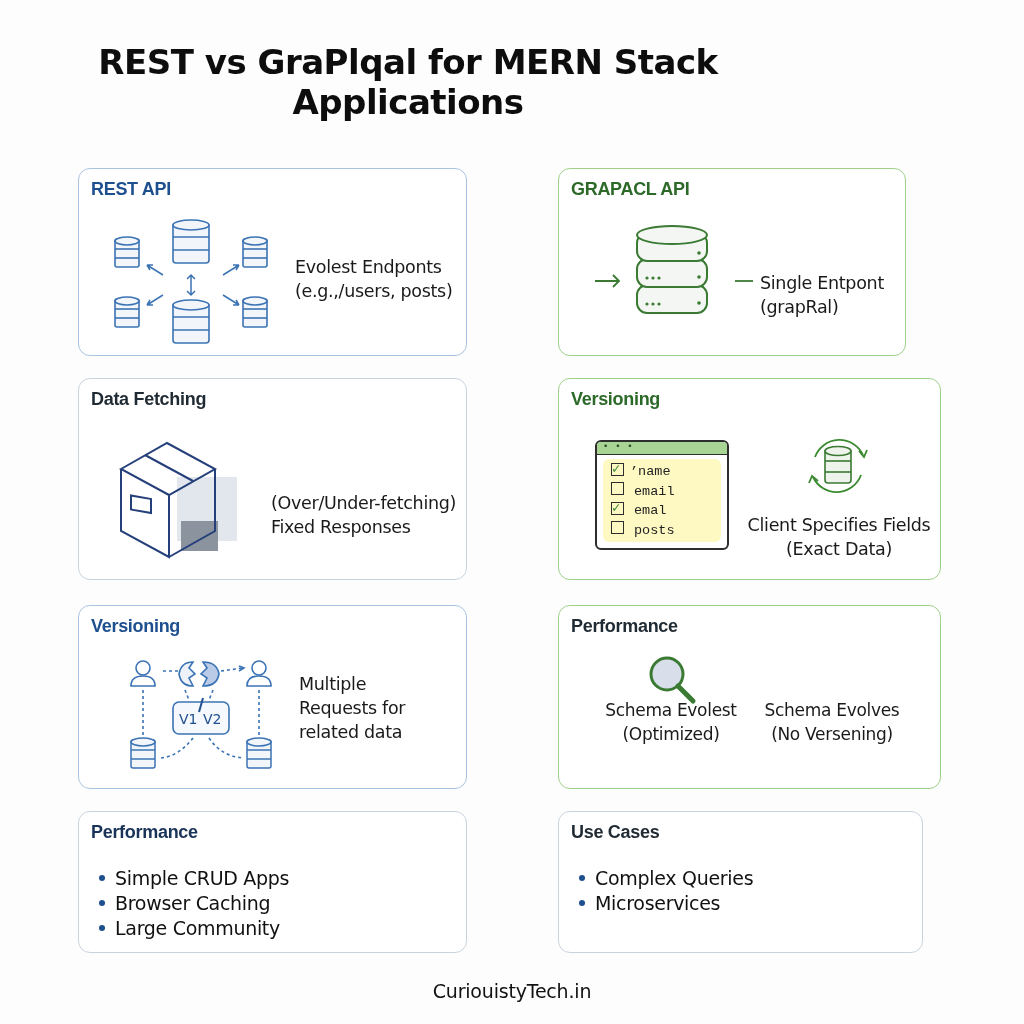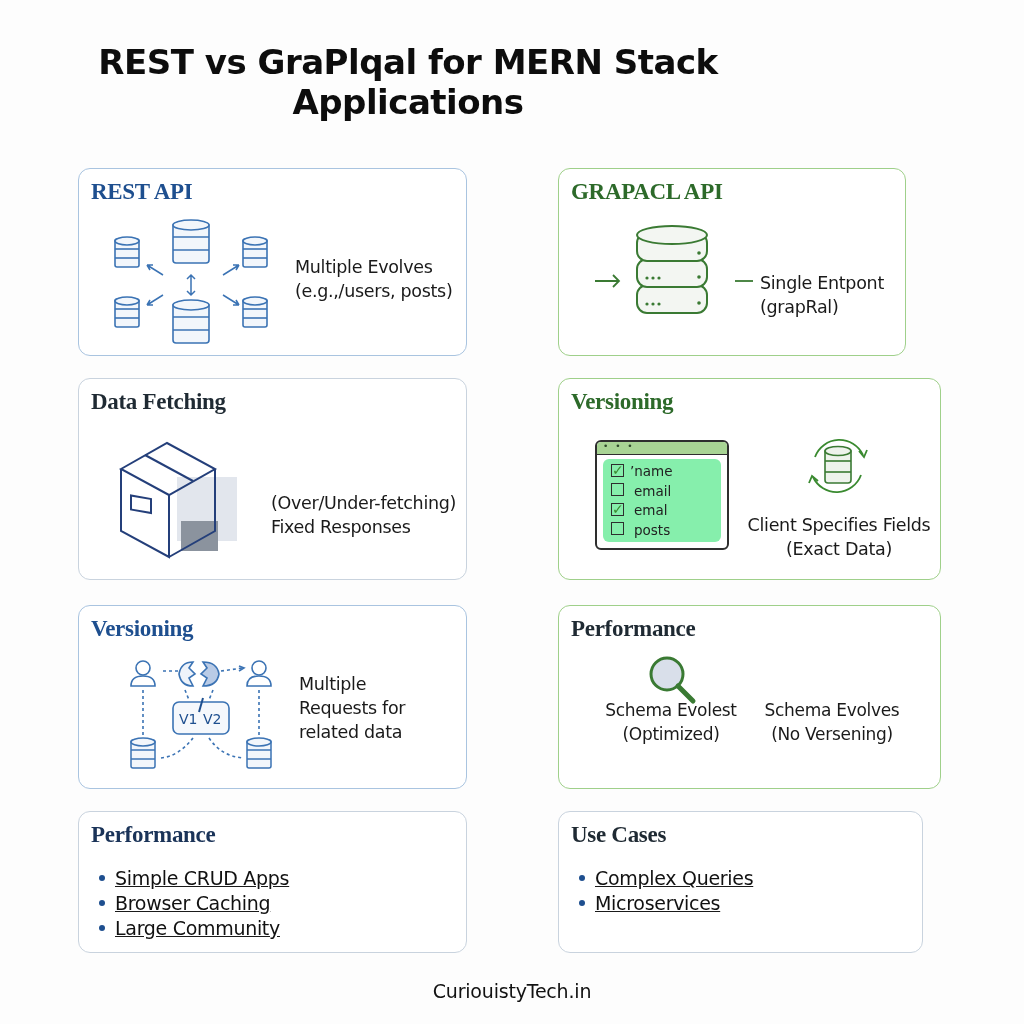--- a/index.html
+++ b/index.html
@@ -12,33 +12,33 @@
     font-family:"DejaVu Sans", sans-serif; font-weight:bold; font-size:34px; color:#0d0d0d;
     letter-spacing:-0.5px;
   }
   .card {
     position:absolute; background:#ffffff; border-radius:12px; box-sizing:border-box;
   }
   .card.blue { border:1.5px solid #a9c4e0; }
   .card.green { border:1.5px solid #9fd08a; }
   .card.gray { border:1.5px solid #c9d3de; }
   .card-title {
-    position:absolute; left:12px; top:10px; font-weight:bold; font-size:23px;
-    font-family:Liberation Serif, serif; letter-spacing:-0.3px;
+    position:absolute; left:12px; top:10px; font-weight:bold; font-size:18px;
+    font-family:Liberation Sans, sans-serif; letter-spacing:-0.3px;
   }
   .t-blue { color:#1e4f8f; }
   .t-green { color:#2d6a2a; }
   .t-dark { color:#1f2a33; }
   .t-navy { color:#1a3358; }
   .desc {
     position:absolute; font-size:17.5px; line-height:24px; color:#1a1a1a;
     font-family:"DejaVu Sans", sans-serif; letter-spacing:-0.3px;
   }
   .icon { position:absolute; }
-  ul.bullets { position:absolute; left:20px; top:54px; margin:0; padding:0; list-style:none;text-decoration:underline; }
+  ul.bullets { position:absolute; left:20px; top:54px; margin:0; padding:0; list-style:none; }
   ul.bullets li { font-size:19px; line-height:25px; color:#111; letter-spacing:-0.3px; }
   ul.bullets li .dot { display:inline-block; width:6px; height:6px; border-radius:50%; background:#1e4f8f; margin-right:10px; vertical-align:middle; position:relative; top:-2px; }
   .footer { position:absolute; left:0; top:980px; width:1024px; text-align:center; font-size:19px; color:#111; letter-spacing:-0.2px; }
 </style>
 </head>
 <body>
 
 <div class="title">REST vs GraPlqal for MERN Stack Applications</div>
 
 <div class="card blue" style="left:78px; top:168px; width:389px; height:188px;">
@@ -85,21 +85,21 @@
     </g>
     <g stroke="#3b73b4" stroke-width="1.5" fill="none">
       <path d="M60 58 L44 48 M44 48 L50 48 M44 48 L47 53"></path>
       <path d="M60 78 L44 88 M44 88 L50 88 M44 88 L47 83"></path>
       <path d="M120 58 L136 48 M136 48 L130 48 M136 48 L133 53"></path>
       <path d="M120 78 L136 88 M136 88 L130 88 M136 88 L133 83"></path>
       <path d="M88 58 L88 78 M84 62 L88 58 L92 62 M84 74 L88 78 L92 74"></path>
     </g>
   </svg>
   <div class="desc" style="left:216px; top:86px;">
-    <div>Multiple Evolves</div>
+    <div>Evolest Endponts</div>
     <div>(e.g.,/users, posts)</div>
   </div>
 </div>
 
 <div class="card gray" style="left:78px; top:378px; width:389px; height:202px;">
   <div class="card-title t-dark">Data Fetching</div>
   <svg class="icon" style="left:38px; top:60px;" width="130" height="125" viewBox="0 0 130 125">
     <rect x="60" y="38" width="60" height="64" fill="#dde2ea" opacity="0.85"></rect>
     <rect x="64" y="82" width="37" height="30" fill="#8b939e"></rect>
     <g fill="none" stroke="#243f7a" stroke-width="2">
@@ -205,21 +205,21 @@
   <div class="desc" style="left:201px; top:102px;">
     <div>Single Entpont</div>
     <div>(grapRal)</div>
   </div>
 </div>
 
 <div class="card green" style="left:558px; top:378px; width:383px; height:202px;">
   <div class="card-title t-green">Versioning</div>
   <div style="position:absolute; left:36px; top:61px; width:134px; height:110px; border:2px solid #2e2e2e; border-radius:6px; background:#fff; box-sizing:border-box; overflow:hidden;">
     <div style="height:12px; background:#a8d494; border-bottom:1.5px solid #2e2e2e; font-size:9px; line-height:8px; padding-left:6px; color:#2e4a2a; letter-spacing:2px;">• • •</div>
-    <div style="position:absolute; left:6px; top:17px; right:6px; bottom:6px; background:#86efac; border-radius:6px; padding:3px 8px; box-sizing:border-box;">
+    <div style="position:absolute; left:6px; top:17px; right:6px; bottom:6px; background:#fef9c3; border-radius:6px; padding:3px 8px; box-sizing:border-box;font-family:Liberation Mono, monospace;">
       <div style="font-size:13.5px; line-height:19.5px; color:#222;"><span style="display:inline-block; width:11px; height:11px; border:1.5px solid #2e2e2e; margin-right:6px; vertical-align:middle; position:relative; top:-2px; color:#3a8a30; font-size:14px; line-height:10px; font-weight:bold;">✓</span><span>’name</span></div>
       <div style="font-size:13.5px; line-height:19.5px; color:#222;"><span style="display:inline-block; width:11px; height:11px; border:1.5px solid #2e2e2e; margin-right:10px; vertical-align:middle; position:relative; top:-2px;"></span><span>email</span></div>
       <div style="font-size:13.5px; line-height:19.5px; color:#222;"><span style="display:inline-block; width:11px; height:11px; border:1.5px solid #2e2e2e; margin-right:10px; vertical-align:middle; position:relative; top:-2px; color:#3a8a30; font-size:14px; line-height:10px; font-weight:bold;">✓</span><span>emal</span></div>
       <div style="font-size:13.5px; line-height:19.5px; color:#222;"><span style="display:inline-block; width:11px; height:11px; border:1.5px solid #2e2e2e; margin-right:10px; vertical-align:middle; position:relative; top:-2px;"></span><span>posts</span></div>
     </div>
   </div>
   <svg class="icon" style="left:244px; top:52px;" width="70" height="70" viewBox="0 0 70 70">
     <g fill="none" stroke="#3a8a30" stroke-width="1.8">
       <path d="M12 26 A26 26 0 0 1 60 24"></path>
       <path d="M56 20 L61 26 L64 19"></path>

